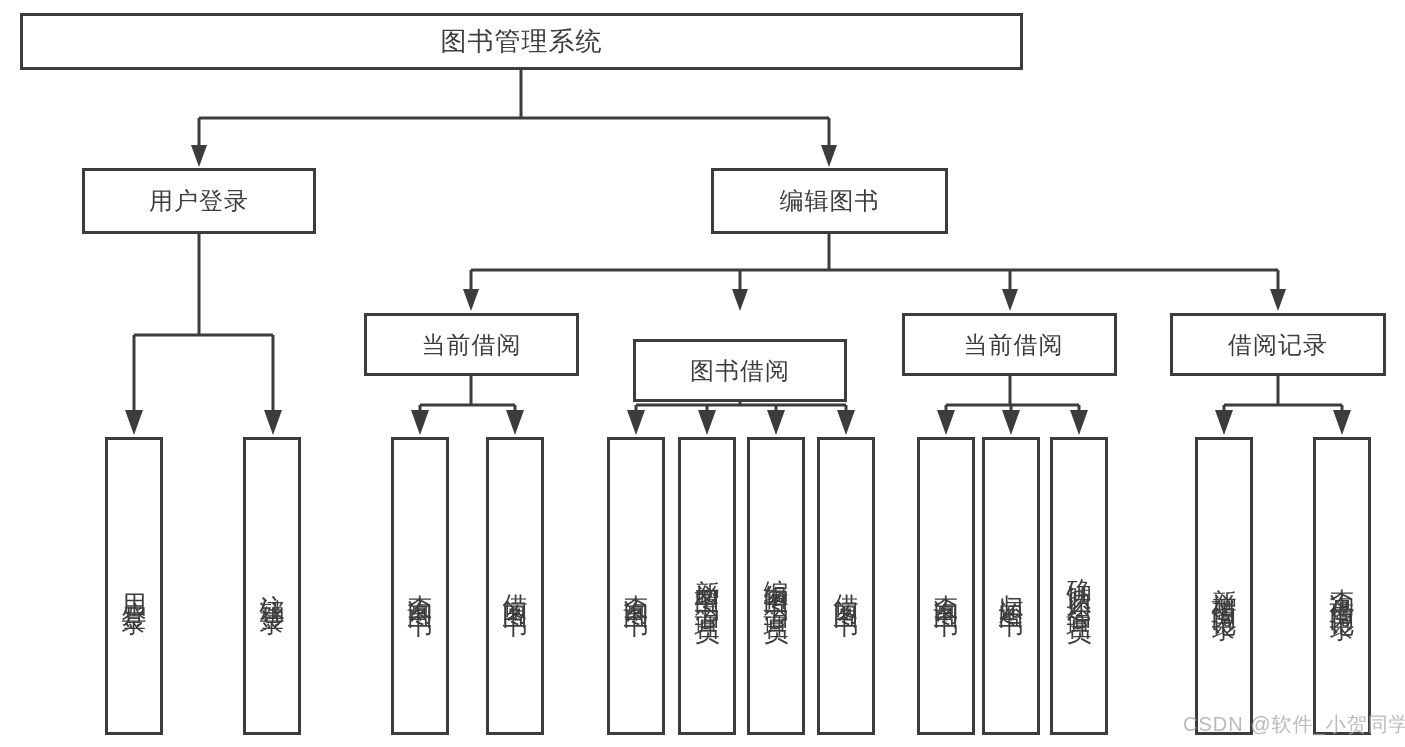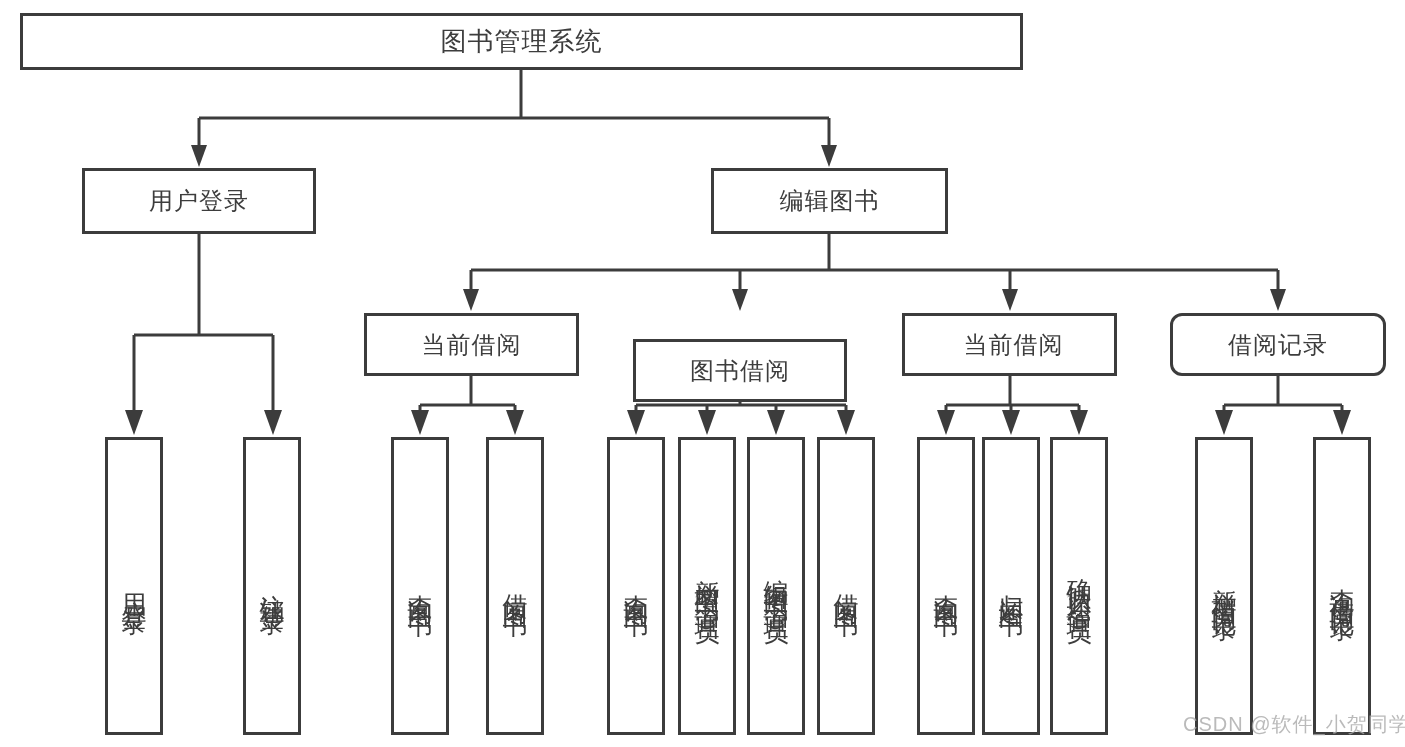--- a/index.html
+++ b/index.html
@@ -108,21 +108,21 @@
   </svg>
 
   <div class="node root" style="left:20px; top:13px; width:1003px; height:57px;">图书管理系统</div>
 
   <div class="node" style="left:82px; top:168px; width:234px; height:66px;">用户登录</div>
   <div class="node" style="left:711px; top:168px; width:237px; height:66px;">编辑图书</div>
 
   <div class="node" style="left:364px; top:313px; width:215px; height:63px;">当前借阅</div>
   <div class="node" style="left:633px; top:311px; width:214px; height:63px;margin-top:28px;">图书借阅</div>
   <div class="node" style="left:902px; top:313px; width:215px; height:63px;padding-left:8px;">当前借阅</div>
-  <div class="node" style="left:1170px; top:313px; width:216px; height:63px;border-radius:12px;">借阅记录</div>
+  <div class="node" style="left:1170px; top:313px; width:216px; height:63px;">借阅记录</div>
 
   <div class="leaf" style="left:105px;">
     <span>用户登录</span>
   </div>
   <div class="leaf" style="left:243px;">
     <span>注销登录</span>
   </div>
   <div class="leaf" style="left:391px;">
     <span>查询图书</span>
   </div>

